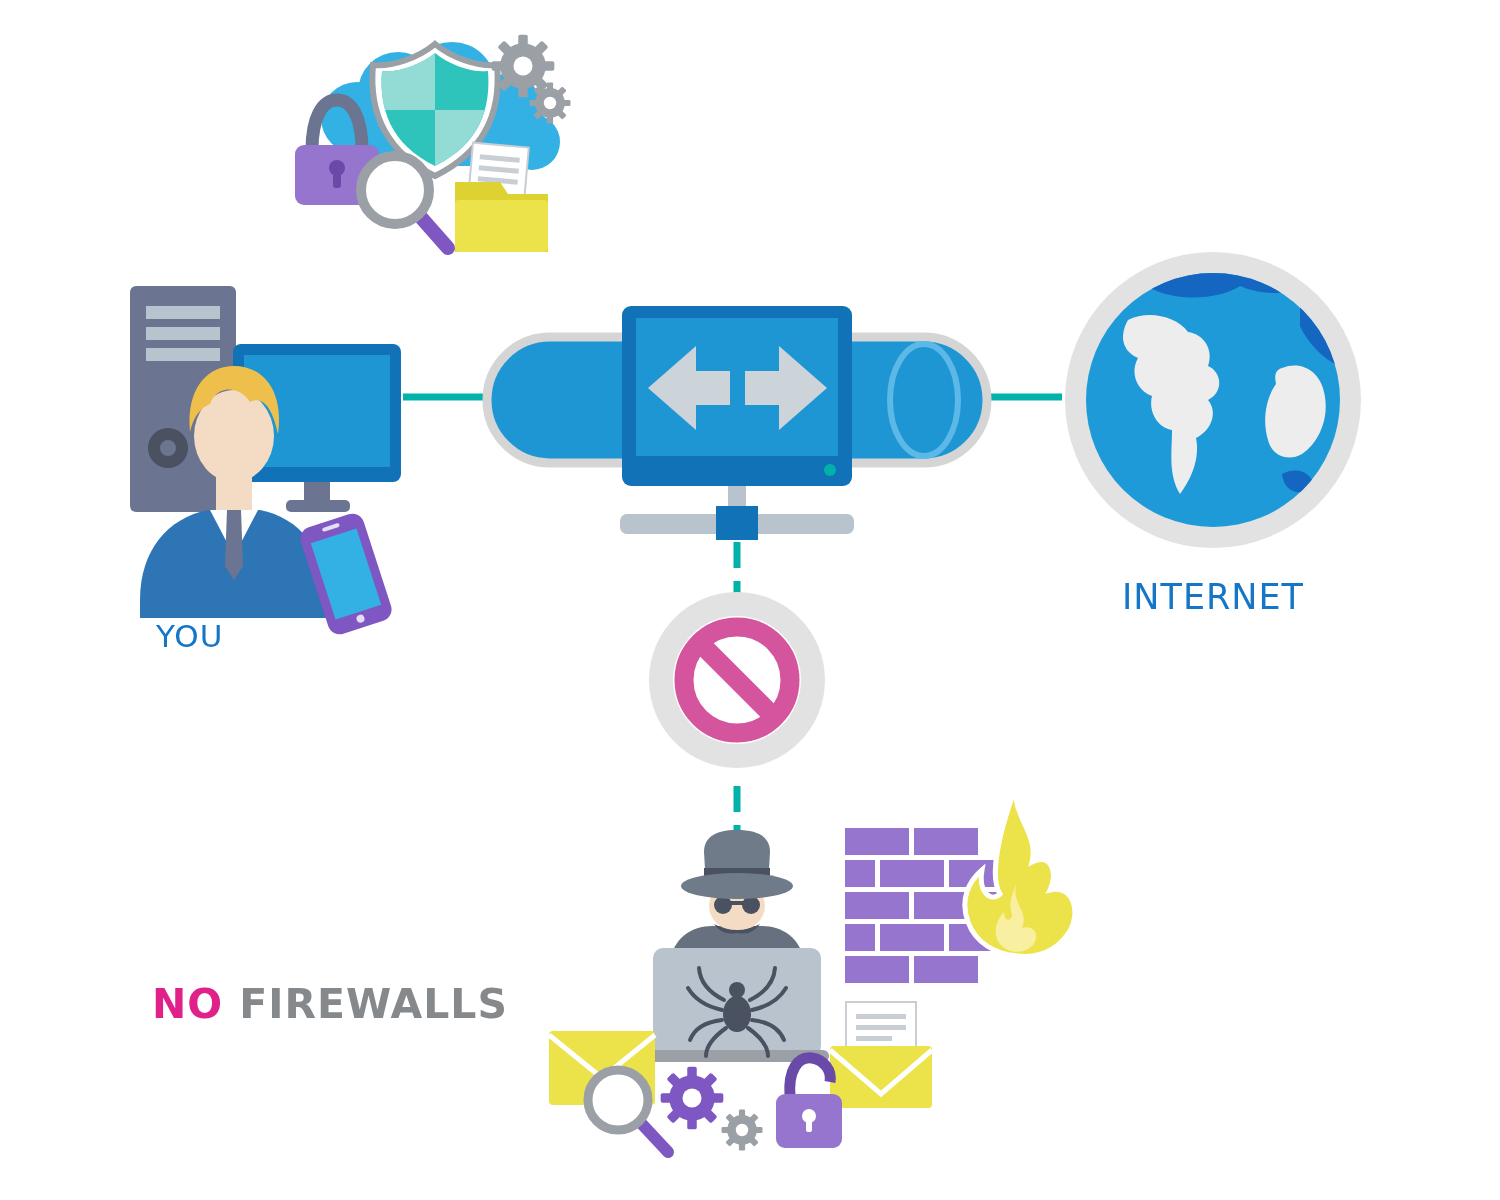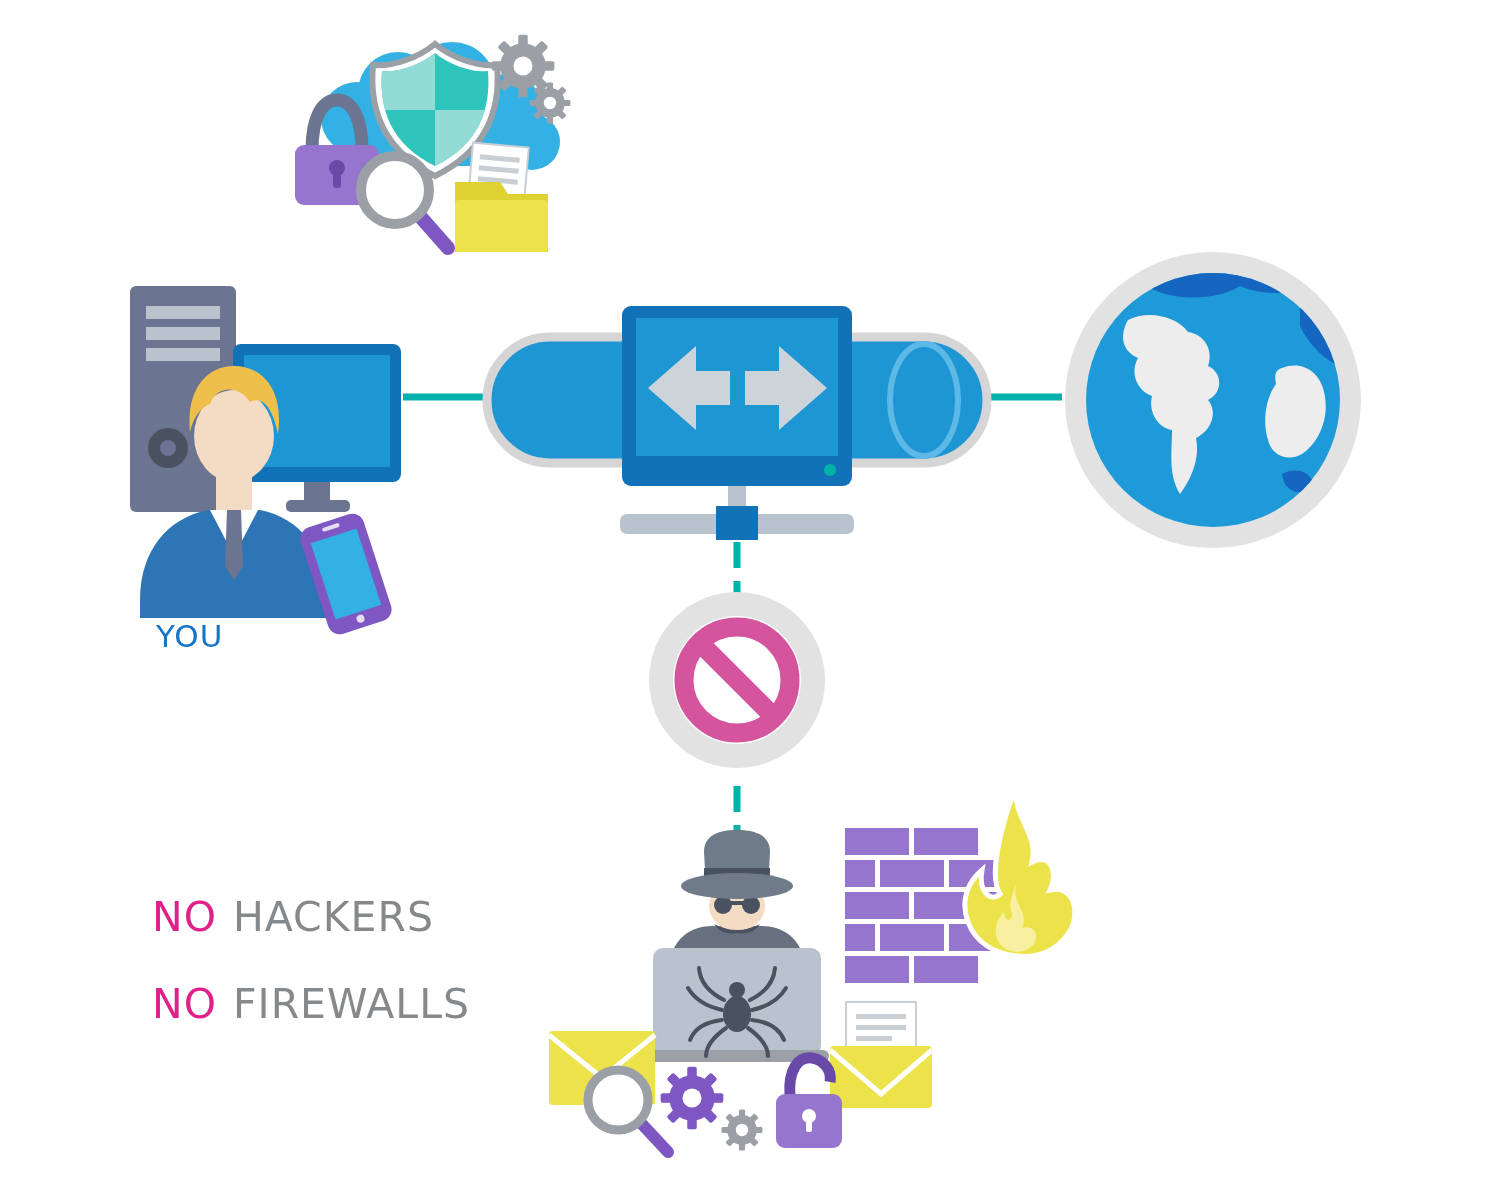--- a/index.html
+++ b/index.html
@@ -10,21 +10,21 @@
   .t-blue{color:var(--c-blue);}
   .t-gray{color:var(--c-gray-text);}
   .t-magenta{color:var(--c-magenta);}
   .vpn-title{left:595px;top:183px;width:300px;text-align:center;
              font-size:100px;font-weight:bold;letter-spacing:2px;line-height:1;}
   .your-data{left:320px;top:250px;width:220px;text-align:center;font-size:29px;letter-spacing:2px;}
   .you{left:156px;top:618px;width:165px;text-align:left;font-size:31px;letter-spacing:1px;}
   .internet{left:1098px;top:577px;width:230px;text-align:center;font-size:35px;letter-spacing:1px;}
   .no-line{position:absolute;left:152px;font-size:41px;letter-spacing:1px;}
   .no-line .no{margin-right:16px;}
-  .no-1{top:893px;} .no-2{top:980px;} .no-3{top:1068px;} .f-tunnel{fill:var(--c-tunnel-blue);} .f-frame{fill:var(--c-frame-blue);}
+  .no-1{top:893px;} .no-2{top:980px;font-weight:bold;} .no-3{top:1068px;} .f-tunnel{fill:var(--c-tunnel-blue);} .f-frame{fill:var(--c-frame-blue);}
   .f-sky{fill:var(--c-sky-blue);} .f-globe{fill:var(--c-globe-blue);} .f-globe-dk{fill:var(--c-globe-dark);}
   .f-teal{fill:var(--c-teal);} .f-shield{fill:var(--c-teal-shield);} .f-shield-lt{fill:var(--c-teal-shield-light);} .f-purple{fill:var(--c-purple);} .f-purple-dk{fill:var(--c-purple-dark);}
   .f-phone{fill:var(--c-phone-purple);} .f-yellow{fill:var(--c-yellow);} .f-yellow-dk{fill:var(--c-yellow-dark);}
   .f-yellow-lt{fill:var(--c-yellow-light);} .f-slate{fill:var(--c-slate);} .f-slate-dk{fill:var(--c-slate-dark);}
   .f-steel{fill:var(--c-steel);} .f-arrow{fill:var(--c-arrow-gray);} .f-graylt{fill:var(--c-gray-light);}
   .f-gray{fill:var(--c-gray-mid);} .f-flesh{fill:var(--c-flesh);} .f-hair{fill:var(--c-hair);}
   .f-suit{fill:var(--c-suit-blue);} .f-hat{fill:var(--c-hat-gray);} .f-hbody{fill:var(--c-hacker-gray);} .f-cream{fill:#ededed;} .f-line{fill:var(--c-line-gray);}
   
   .s-teal{stroke:var(--c-teal);} .s-pink{stroke:var(--c-pink);} .s-gray{stroke:var(--c-gray-mid);}
   .s-slate{stroke:var(--c-slate);} .s-slatedk{stroke:var(--c-slate-dark);} .s-phone{stroke:var(--c-phone-purple);}
@@ -250,21 +250,19 @@
     <g>
       <path d="M 790 1096 C 788 1070 798 1056 812 1058 C 824 1060 832 1070 830 1082" class="nofill s-purpledk" stroke-width="11"></path>
       <rect x="776" y="1094" width="66" height="54" rx="9" class="f-purple"></rect>
       <circle cx="809" cy="1116" r="7" fill="#fff"></circle>
       <rect x="806" y="1118" width="6" height="14" rx="2" fill="#fff"></rect>
     </g>
   </g>
 </svg>
 
 <div class="label you t-blue">YOU</div>
-
-<div class="no-line no-1">
-  <span class="no t-magenta">NO</span><span class="rest t-gray">HACKERS</span>
-</div>
+<div class="label internet t-blue">INTERNET</div>
+
 <div class="no-line no-2">
   <span class="no t-magenta">NO</span><span class="rest t-gray">FIREWALLS</span>
 </div>
 
 </div>
 
 </body></html>

